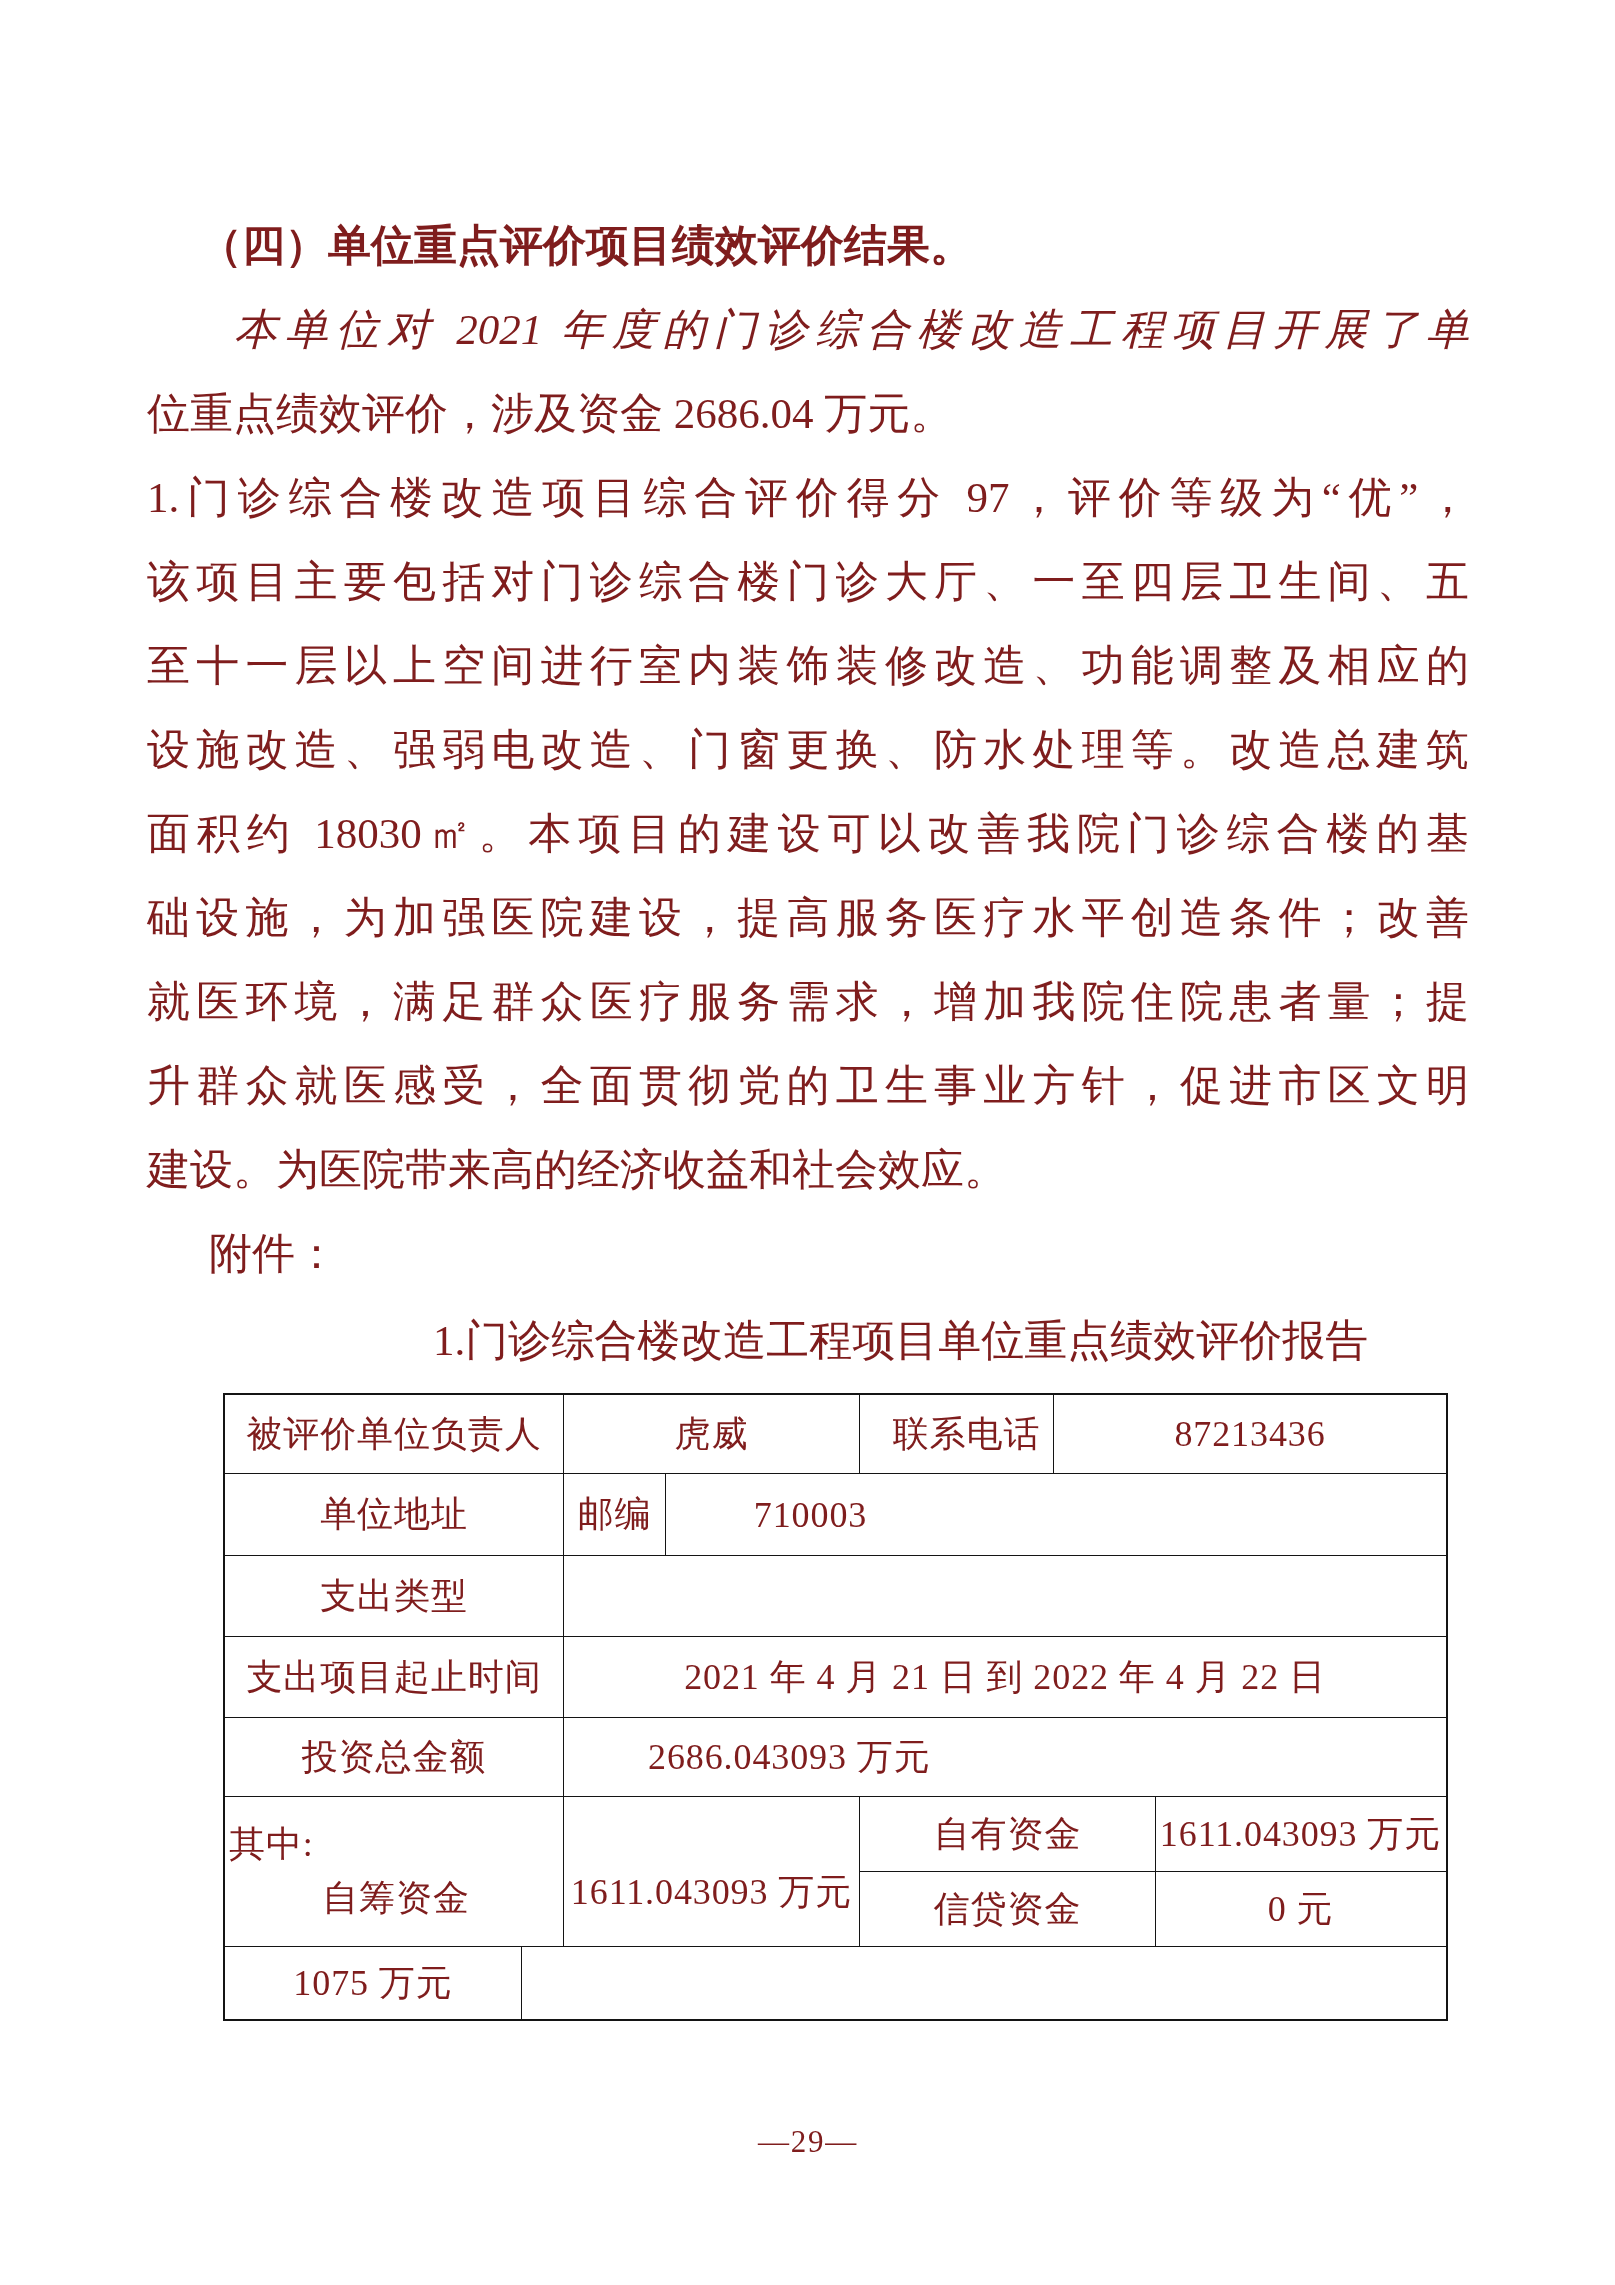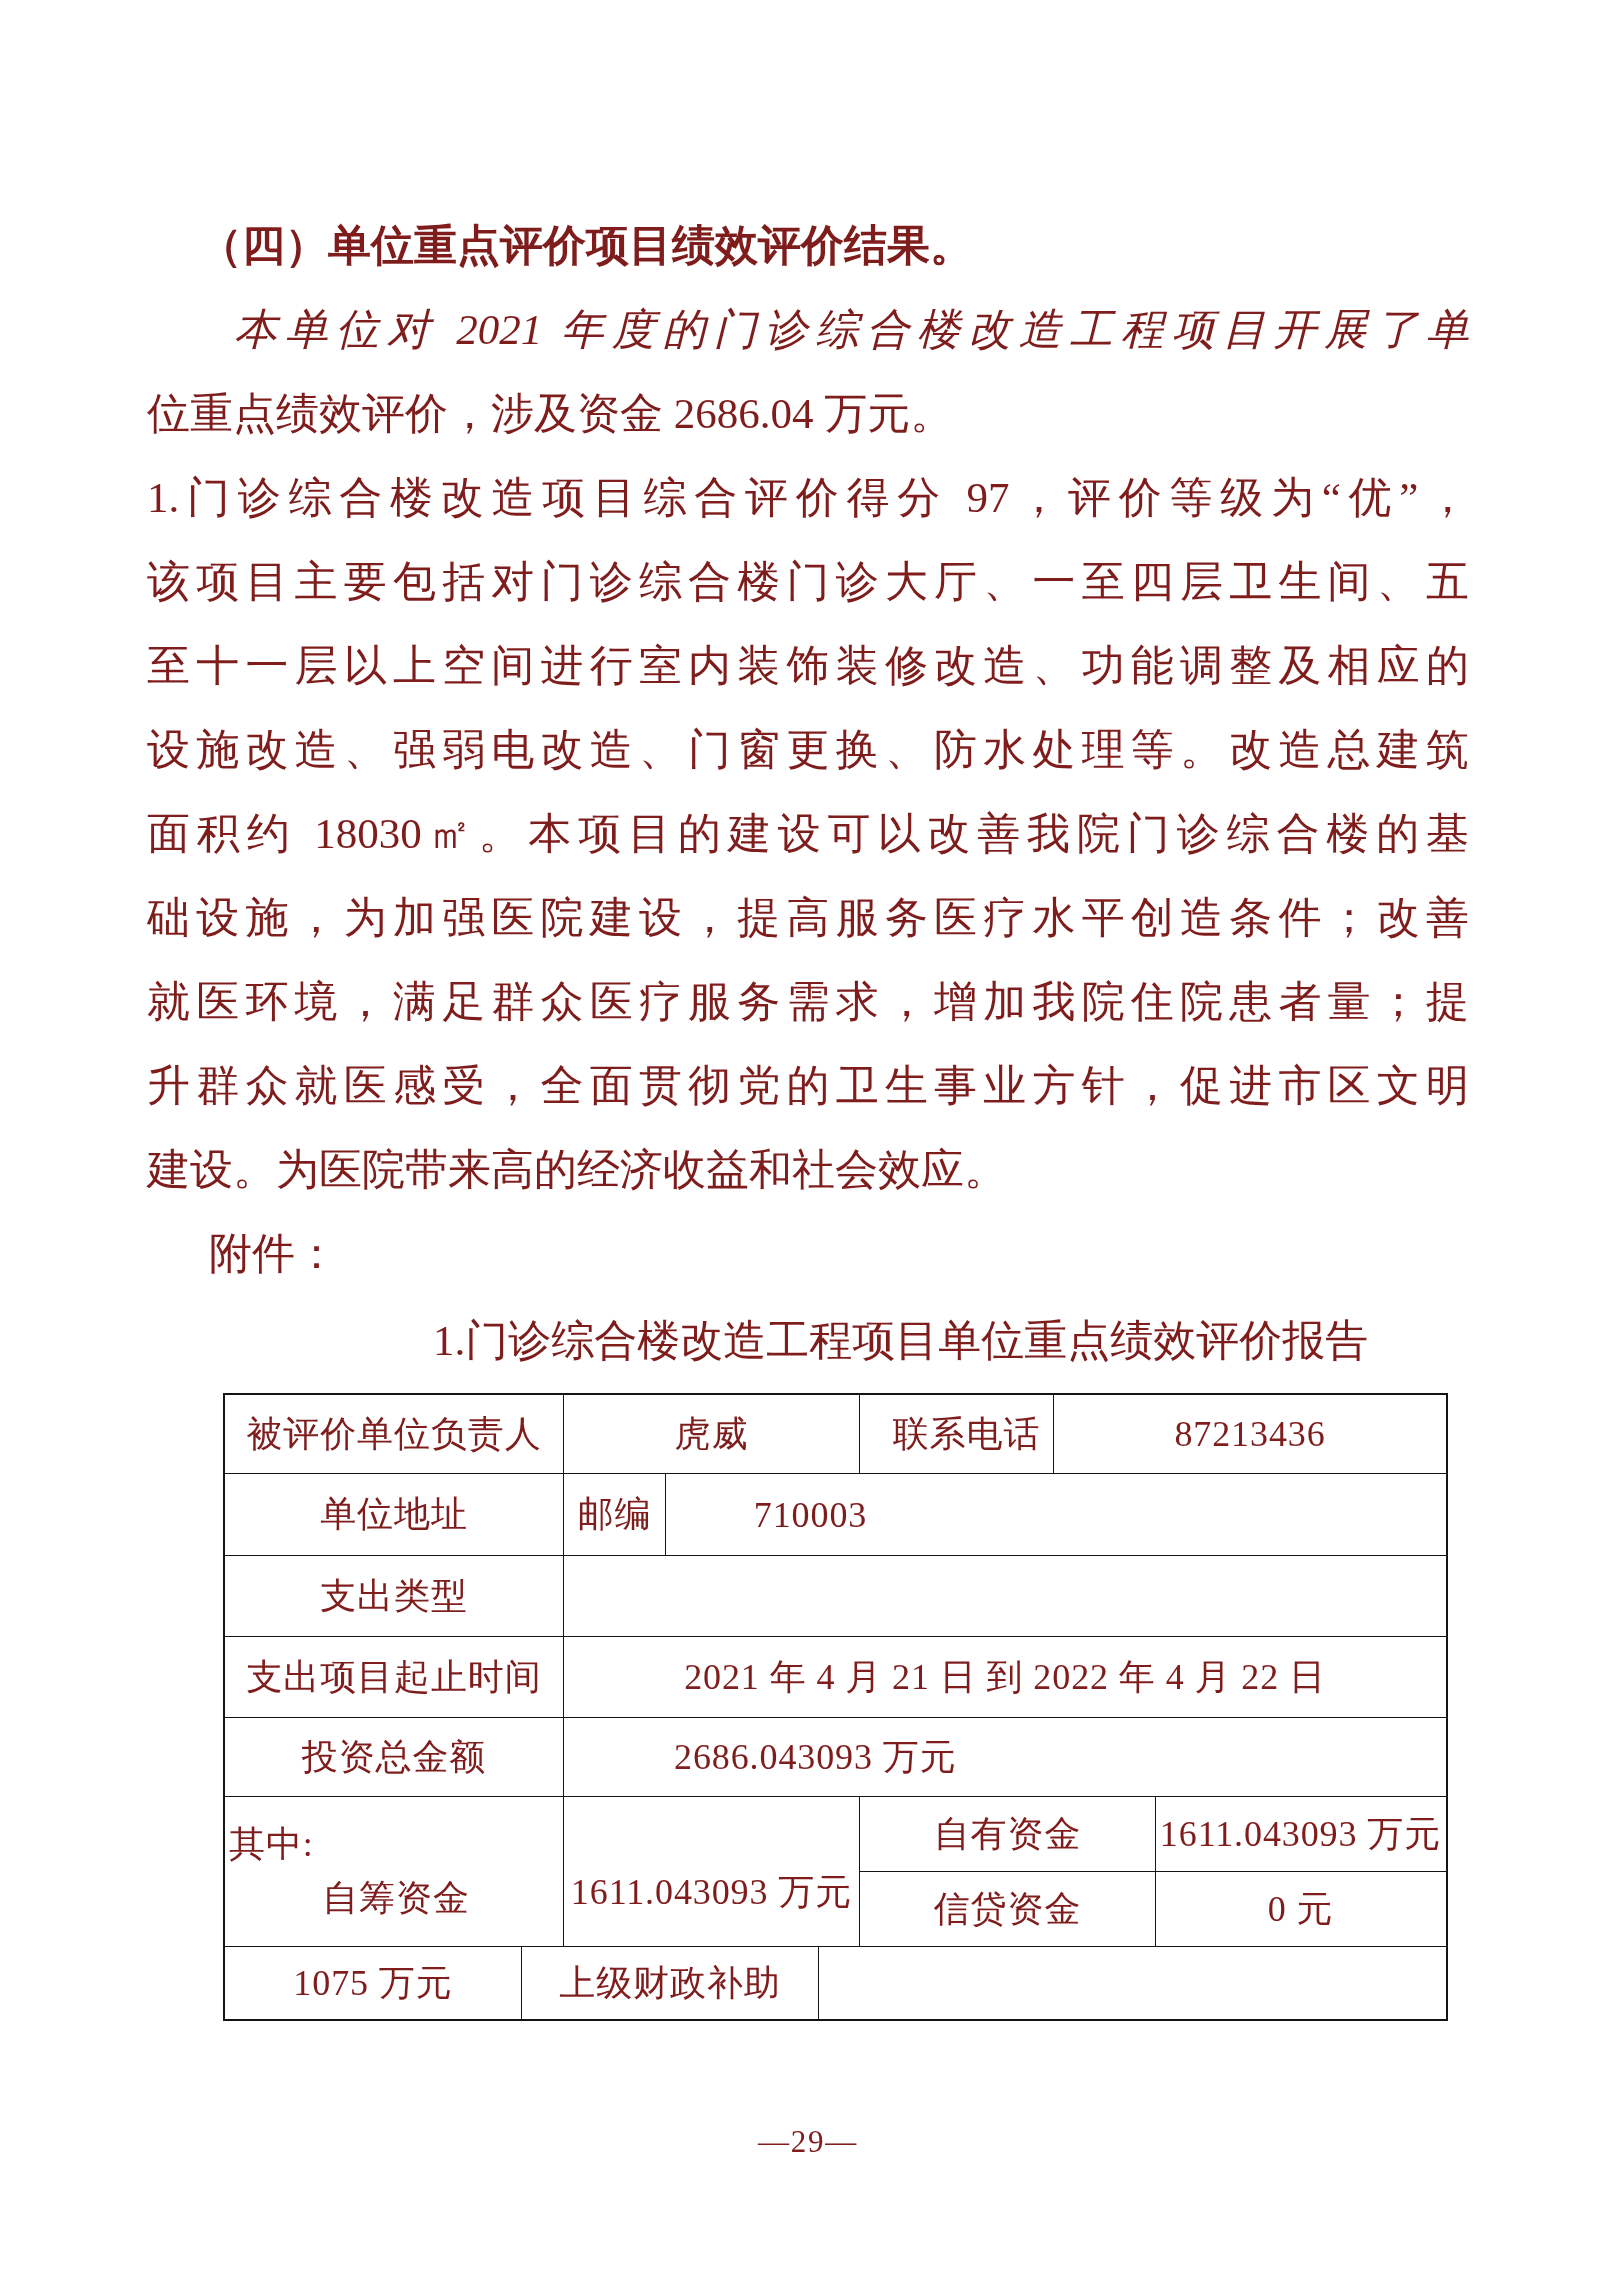--- a/index.html
+++ b/index.html
@@ -80,21 +80,21 @@
   .w2 { width: 296px; }
   .w3 { width: 194px; padding-left: 20px; }
   .w4 { width: 102px; }
   .w5 { width: 290px; }
   .w45 { width: 393px; }
   .w23 { width: 490px; }
   .w34 { width: 297px; }
   .wrest { width: 883px; }
   .padl {
     justify-content: flex-start;
-    padding-left: 110px;
+    padding-left: 84px;
   }
   .addr { padding-right: 109px; }
   
   .group-cell {
     flex-direction: column;
     align-items: stretch;
     justify-content: center;
     padding-left: 4px;
   }
   .group-top { text-align: left; line-height: 1.1; }
@@ -191,21 +191,20 @@
           </div>
           <div class="sub">
             <div class="td wsa">信贷资金</div>
             <div class="td w5 subval">0 元</div>
           </div>
         </div>
       </div>
 
       <div class="tr h7r">
         <div class="td w2">1075 万元</div>
-        <div class="td w34">上级财政补助</div>
         <div class="td w5"></div>
       </div>
 
     </div>
 
     <div class="pageno">—29—</div>
 
   </div>
 </div>
 

